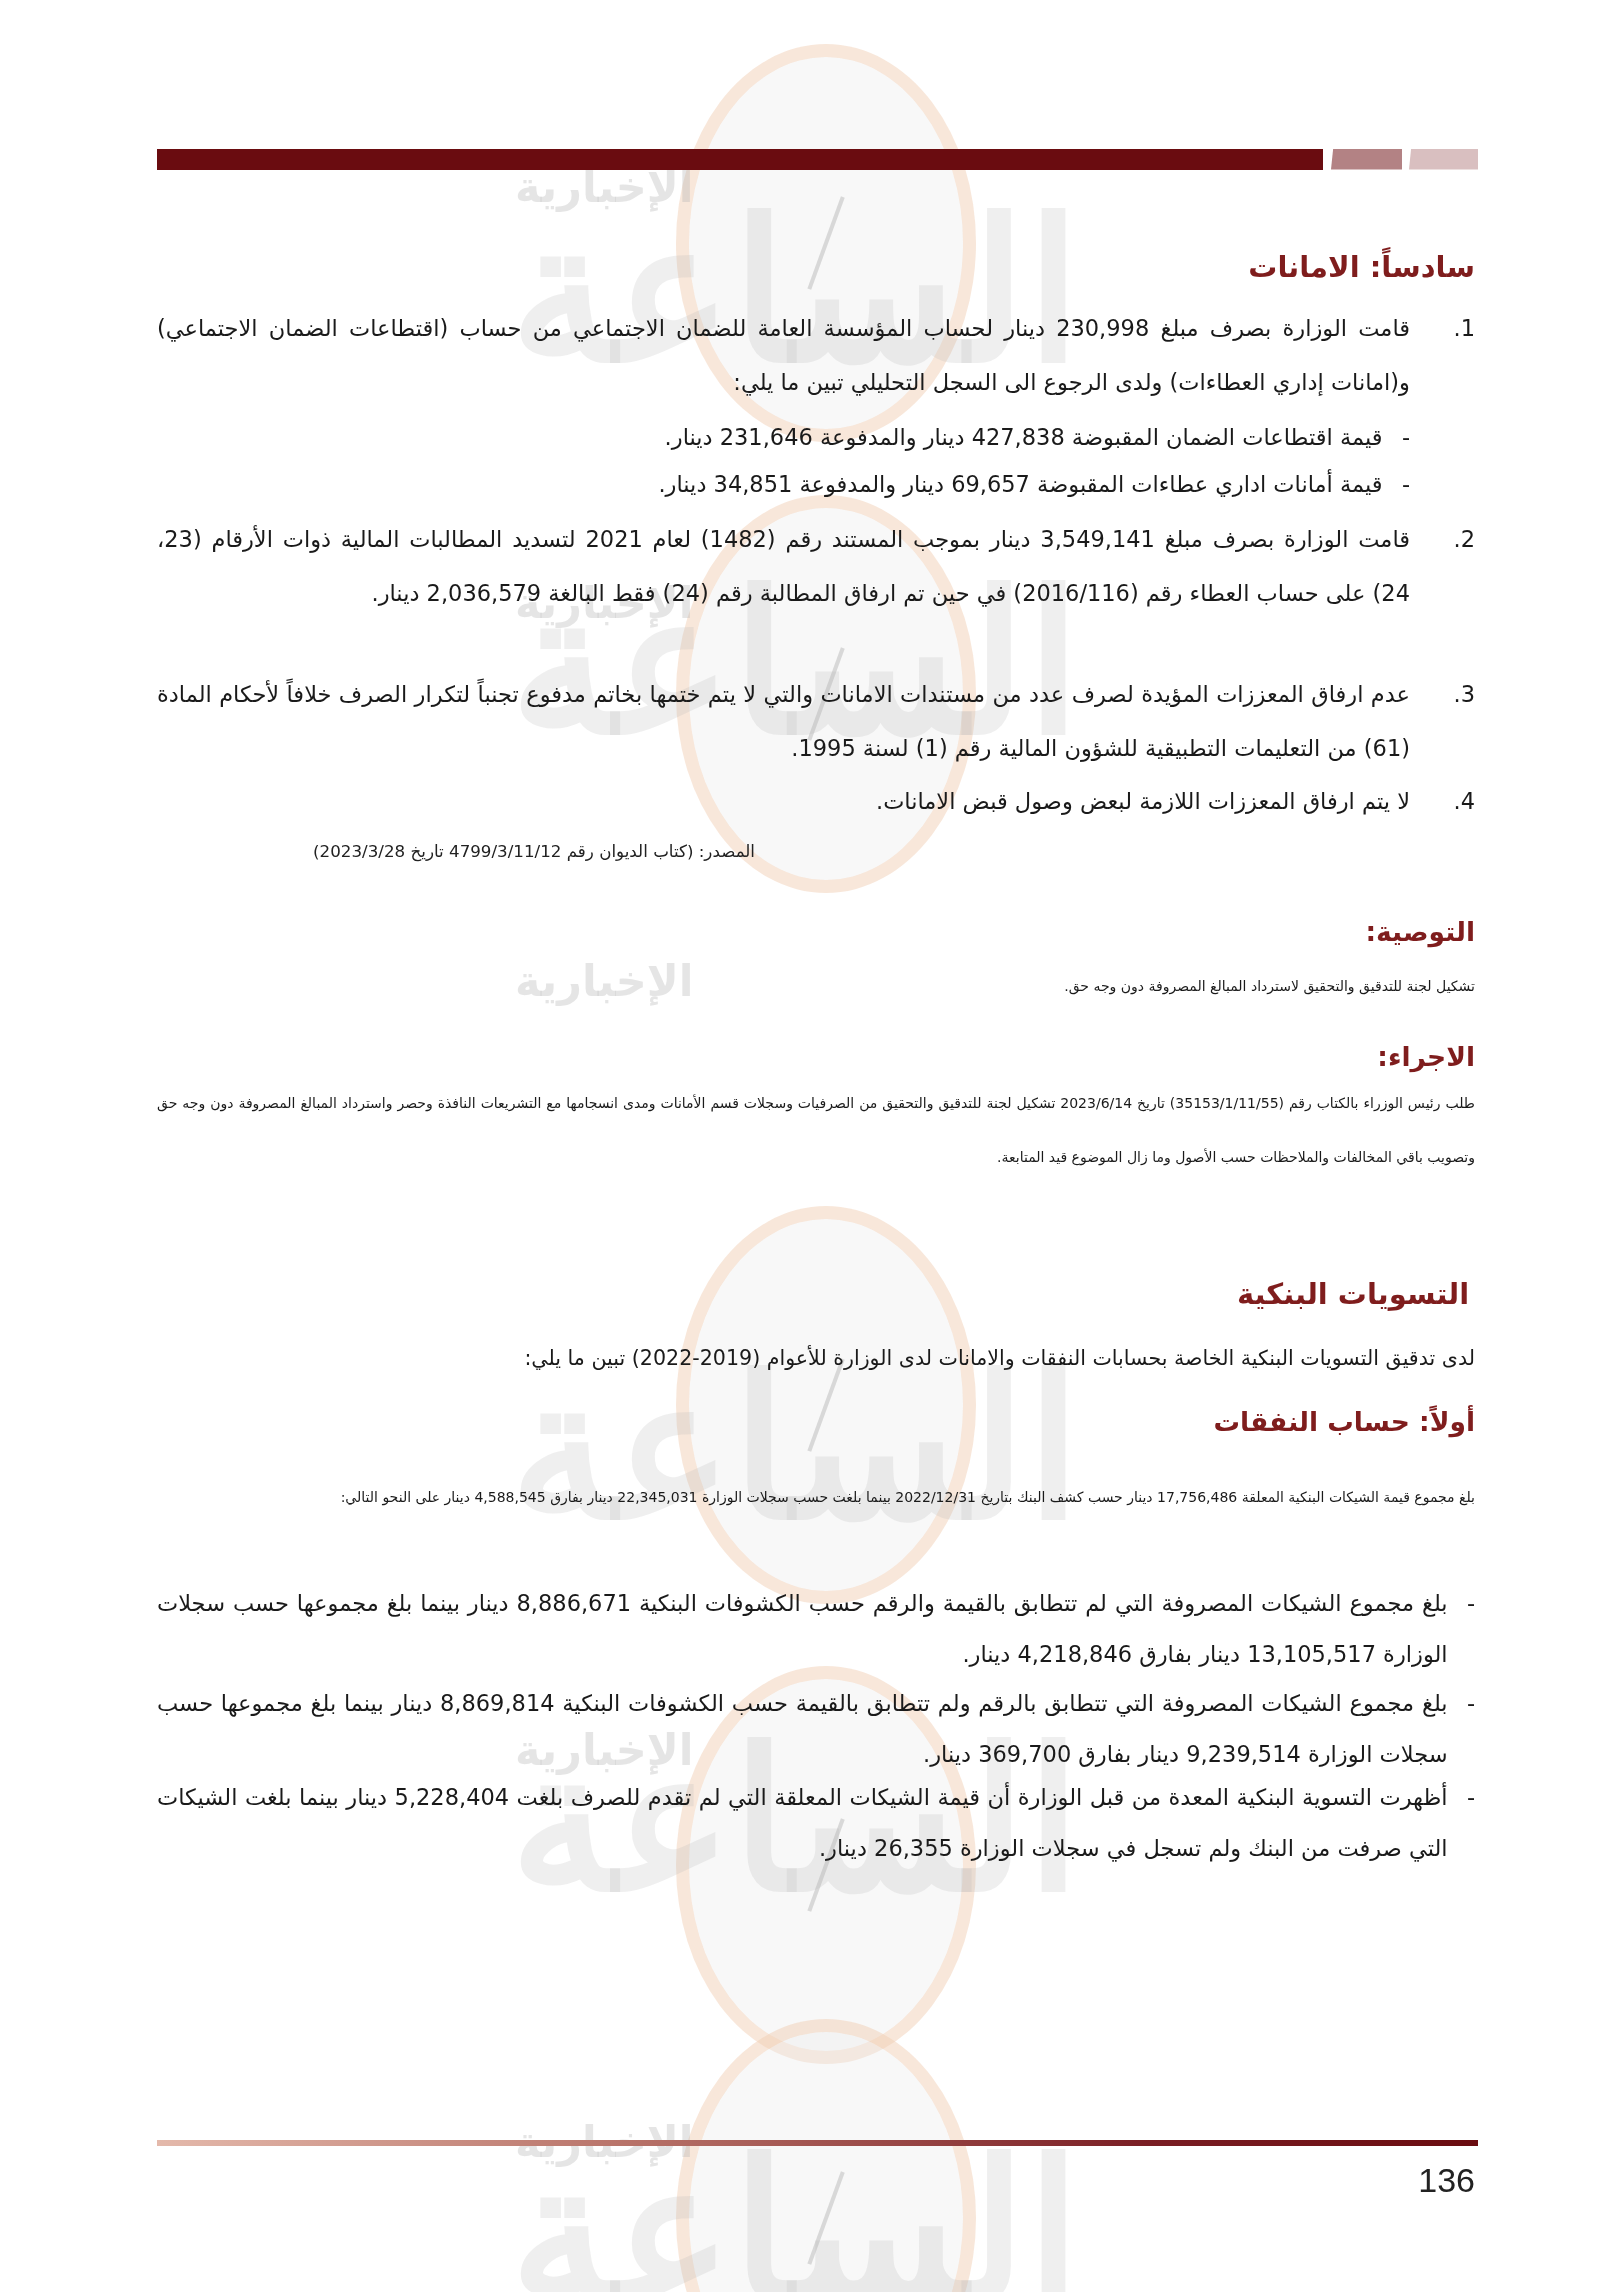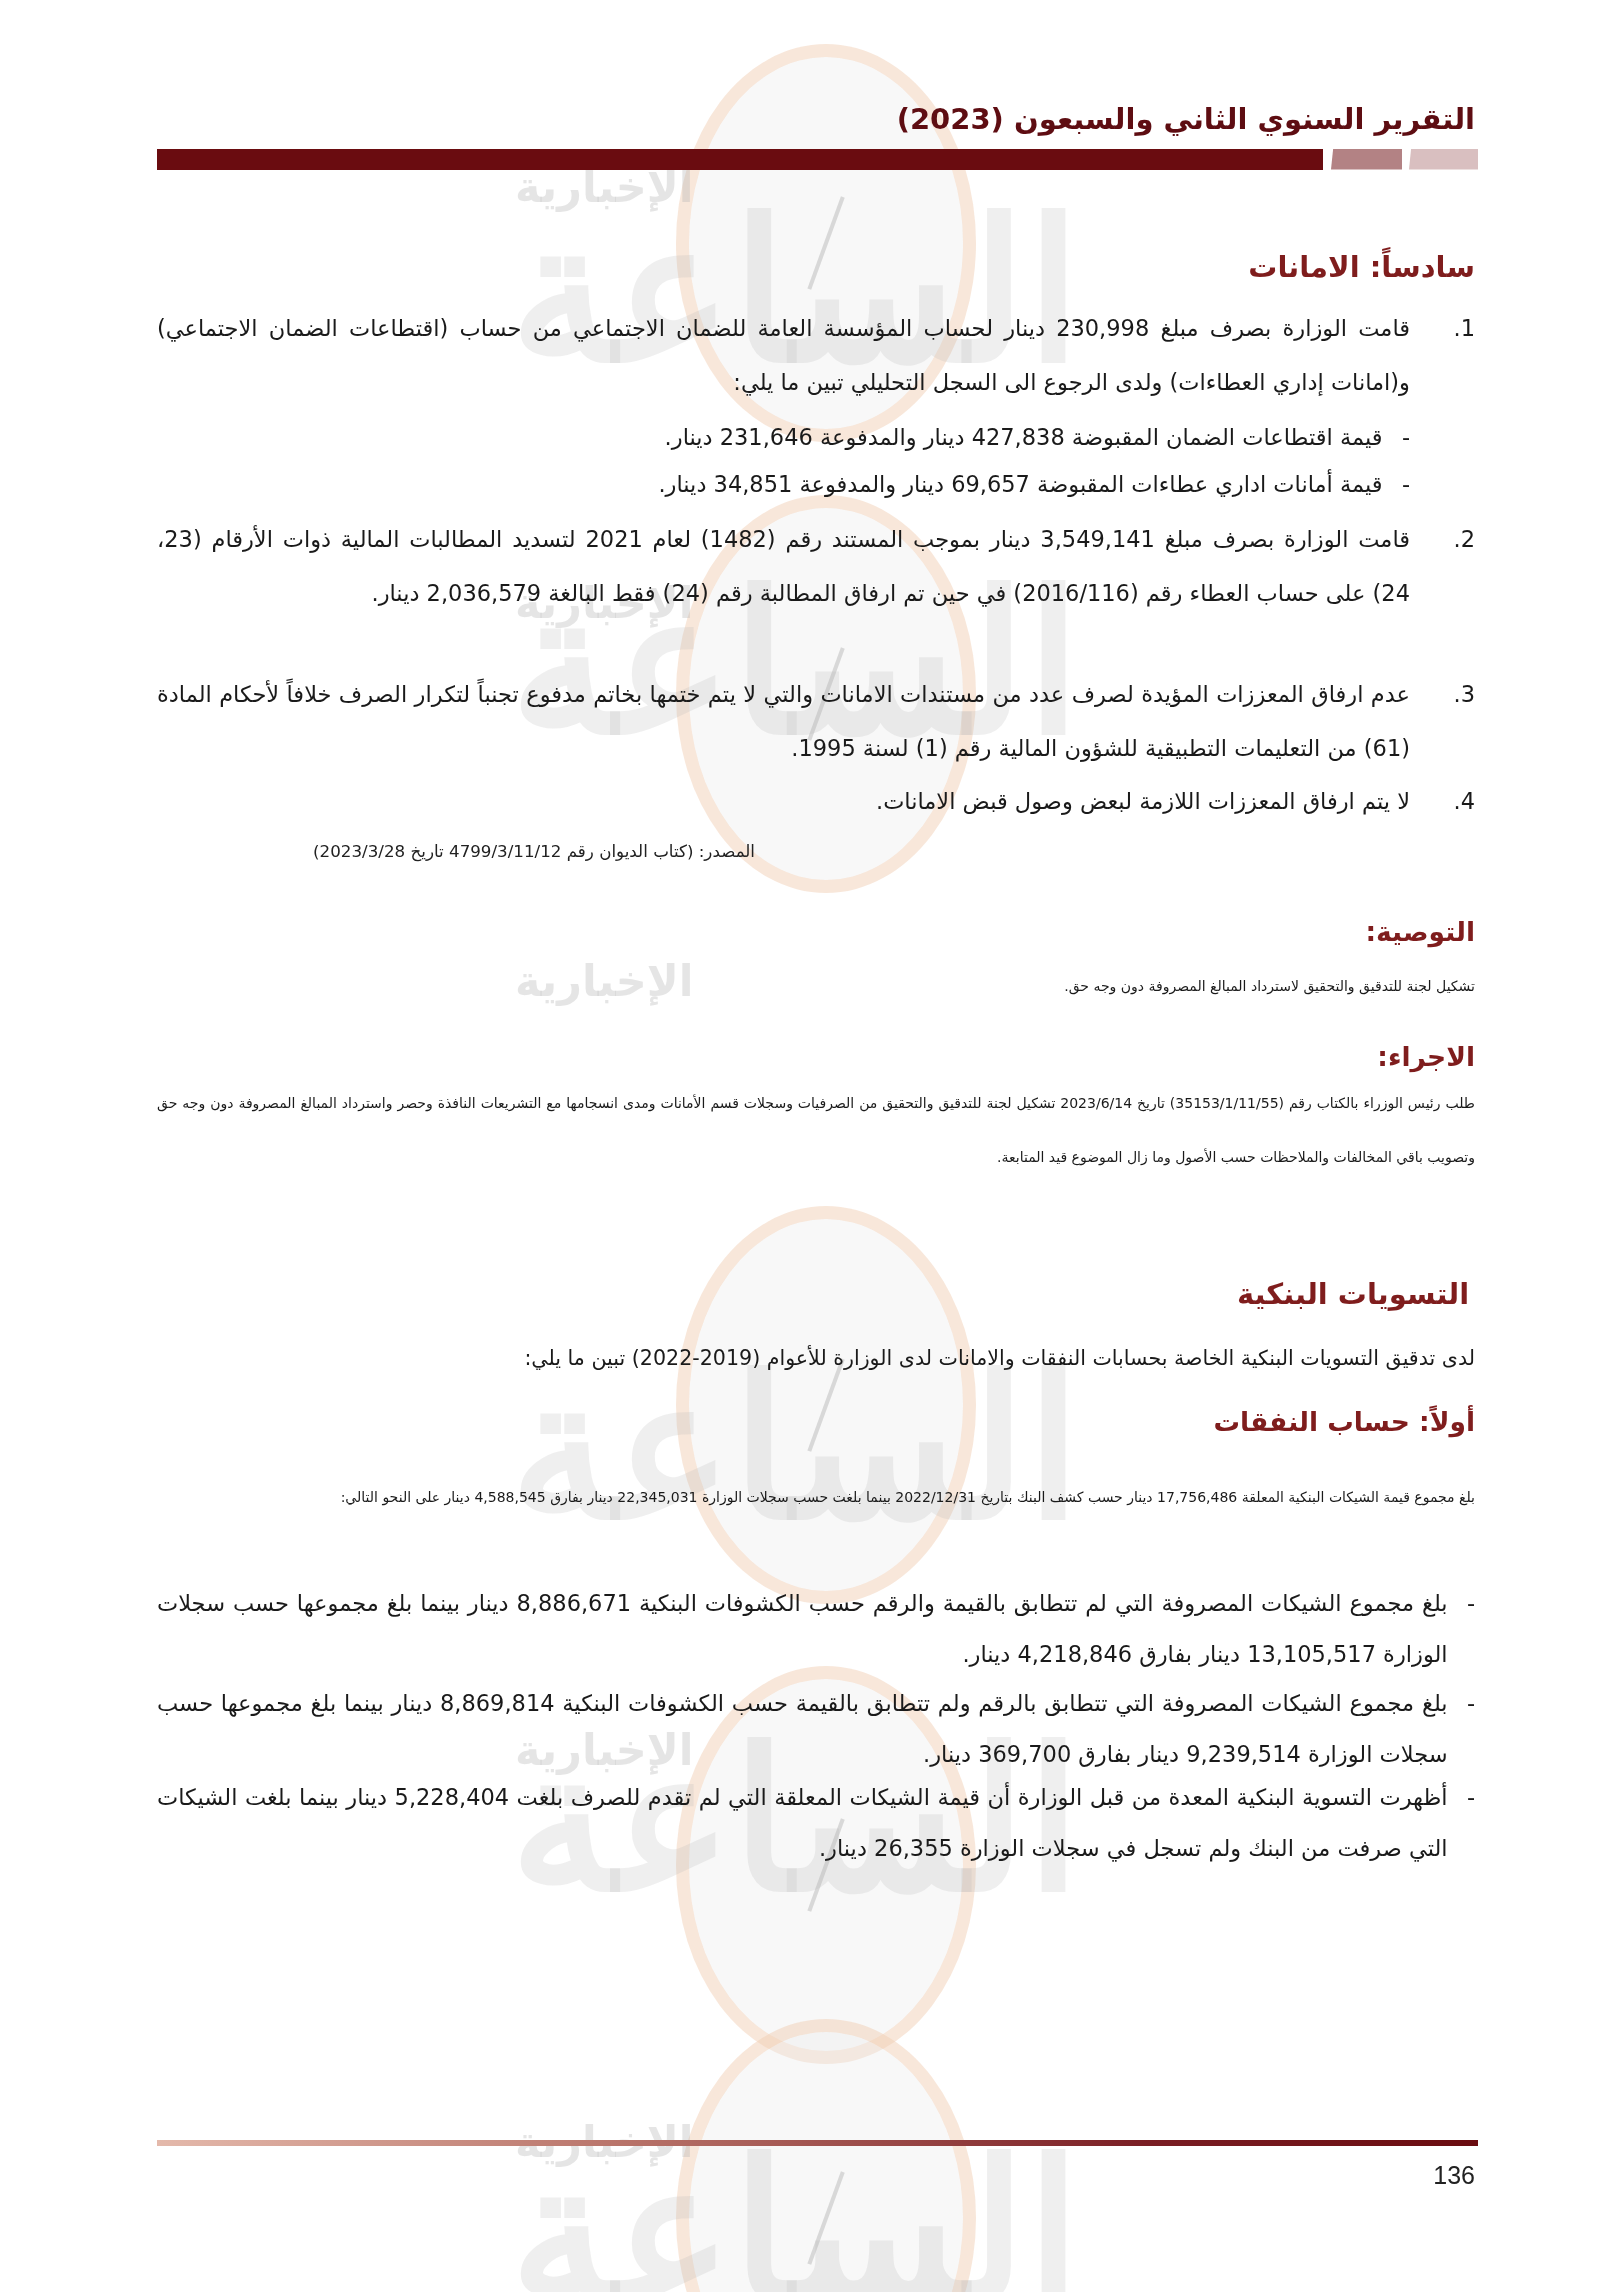--- a/index.html
+++ b/index.html
@@ -36,21 +36,21 @@
   .num-item { position:absolute; right:0; left:0; font-size:22.5px; line-height:54px; }
   .num-item .n { position:absolute; right:0; top:0; width:39px; text-align:right; }
   .num-item .t { margin-right:65px; display:block; text-align:justify; text-align-last:right; }
   .dash-item { position:absolute; left:0; font-size:22.5px; line-height:51px; }
   .dash-item .d { position:absolute; right:0; top:0; }
   .dash-item .t { margin-right:27.4px; display:block; text-align:justify; text-align-last:right; }
   .source { position:absolute; font-size:16.7px; color:#222; white-space:nowrap; }
 
   .footer-line { position:absolute; left:157px; top:2140px; width:1321px; height:5.9px;
                  background:linear-gradient(to right, #e4b9ab, #b9746a 35%, #7a1e24 75%, #6a0c10); }
-  .page-num { position:absolute; right:146px; top:2161px; font-size:25px; color:#222;
+  .page-num { position:absolute; right:146px; top:2161px; font-size:34px; color:#222;
               font-family:"Liberation Sans", sans-serif; }
 </style>
 </head>
 <body>
 
 <div class="page">
 
   <div class="wm wm-clock" style="left:676px; top:44px;"></div>
   <div class="wm wm-clock" style="left:676px; top:495px;"></div>
   <div class="wm wm-clock" style="left:676px; top:1206px;"></div>
@@ -61,21 +61,20 @@
   <div class="wm wm-text" style="left:510px; top:568px;">الساعة</div>
   <div class="wm wm-text" style="left:510px; top:1353px;">الساعة</div>
   <div class="wm wm-text" style="left:510px; top:1725px;">الساعة</div>
   <div class="wm wm-text" style="left:510px; top:2137px;">الساعة</div>
   <div class="wm wm-small" style="left:515px; top:162px;">الإخبارية</div>
   <div class="wm wm-small" style="left:515px; top:578px;">الإخبارية</div>
   <div class="wm wm-small" style="left:515px; top:956px;">الإخبارية</div>
   <div class="wm wm-small" style="left:515px; top:1725px;">الإخبارية</div>
   <div class="wm wm-small" style="left:515px; top:2117px;">الإخبارية</div>
 
-  <div class="hdr-title">التقرير السنوي الثاني والسبعون (2023)</div>
   <div class="hdr-bar"></div>
   <div class="hdr-seg2"></div>
   <div class="hdr-seg3"></div>
 
   <div class="content">
 
     <div class="h-sec h-big" style="top:250px;">سادساً: الامانات</div>
 
     <div class="num-item" style="top:301px;">
       <span class="n">1.</span>

